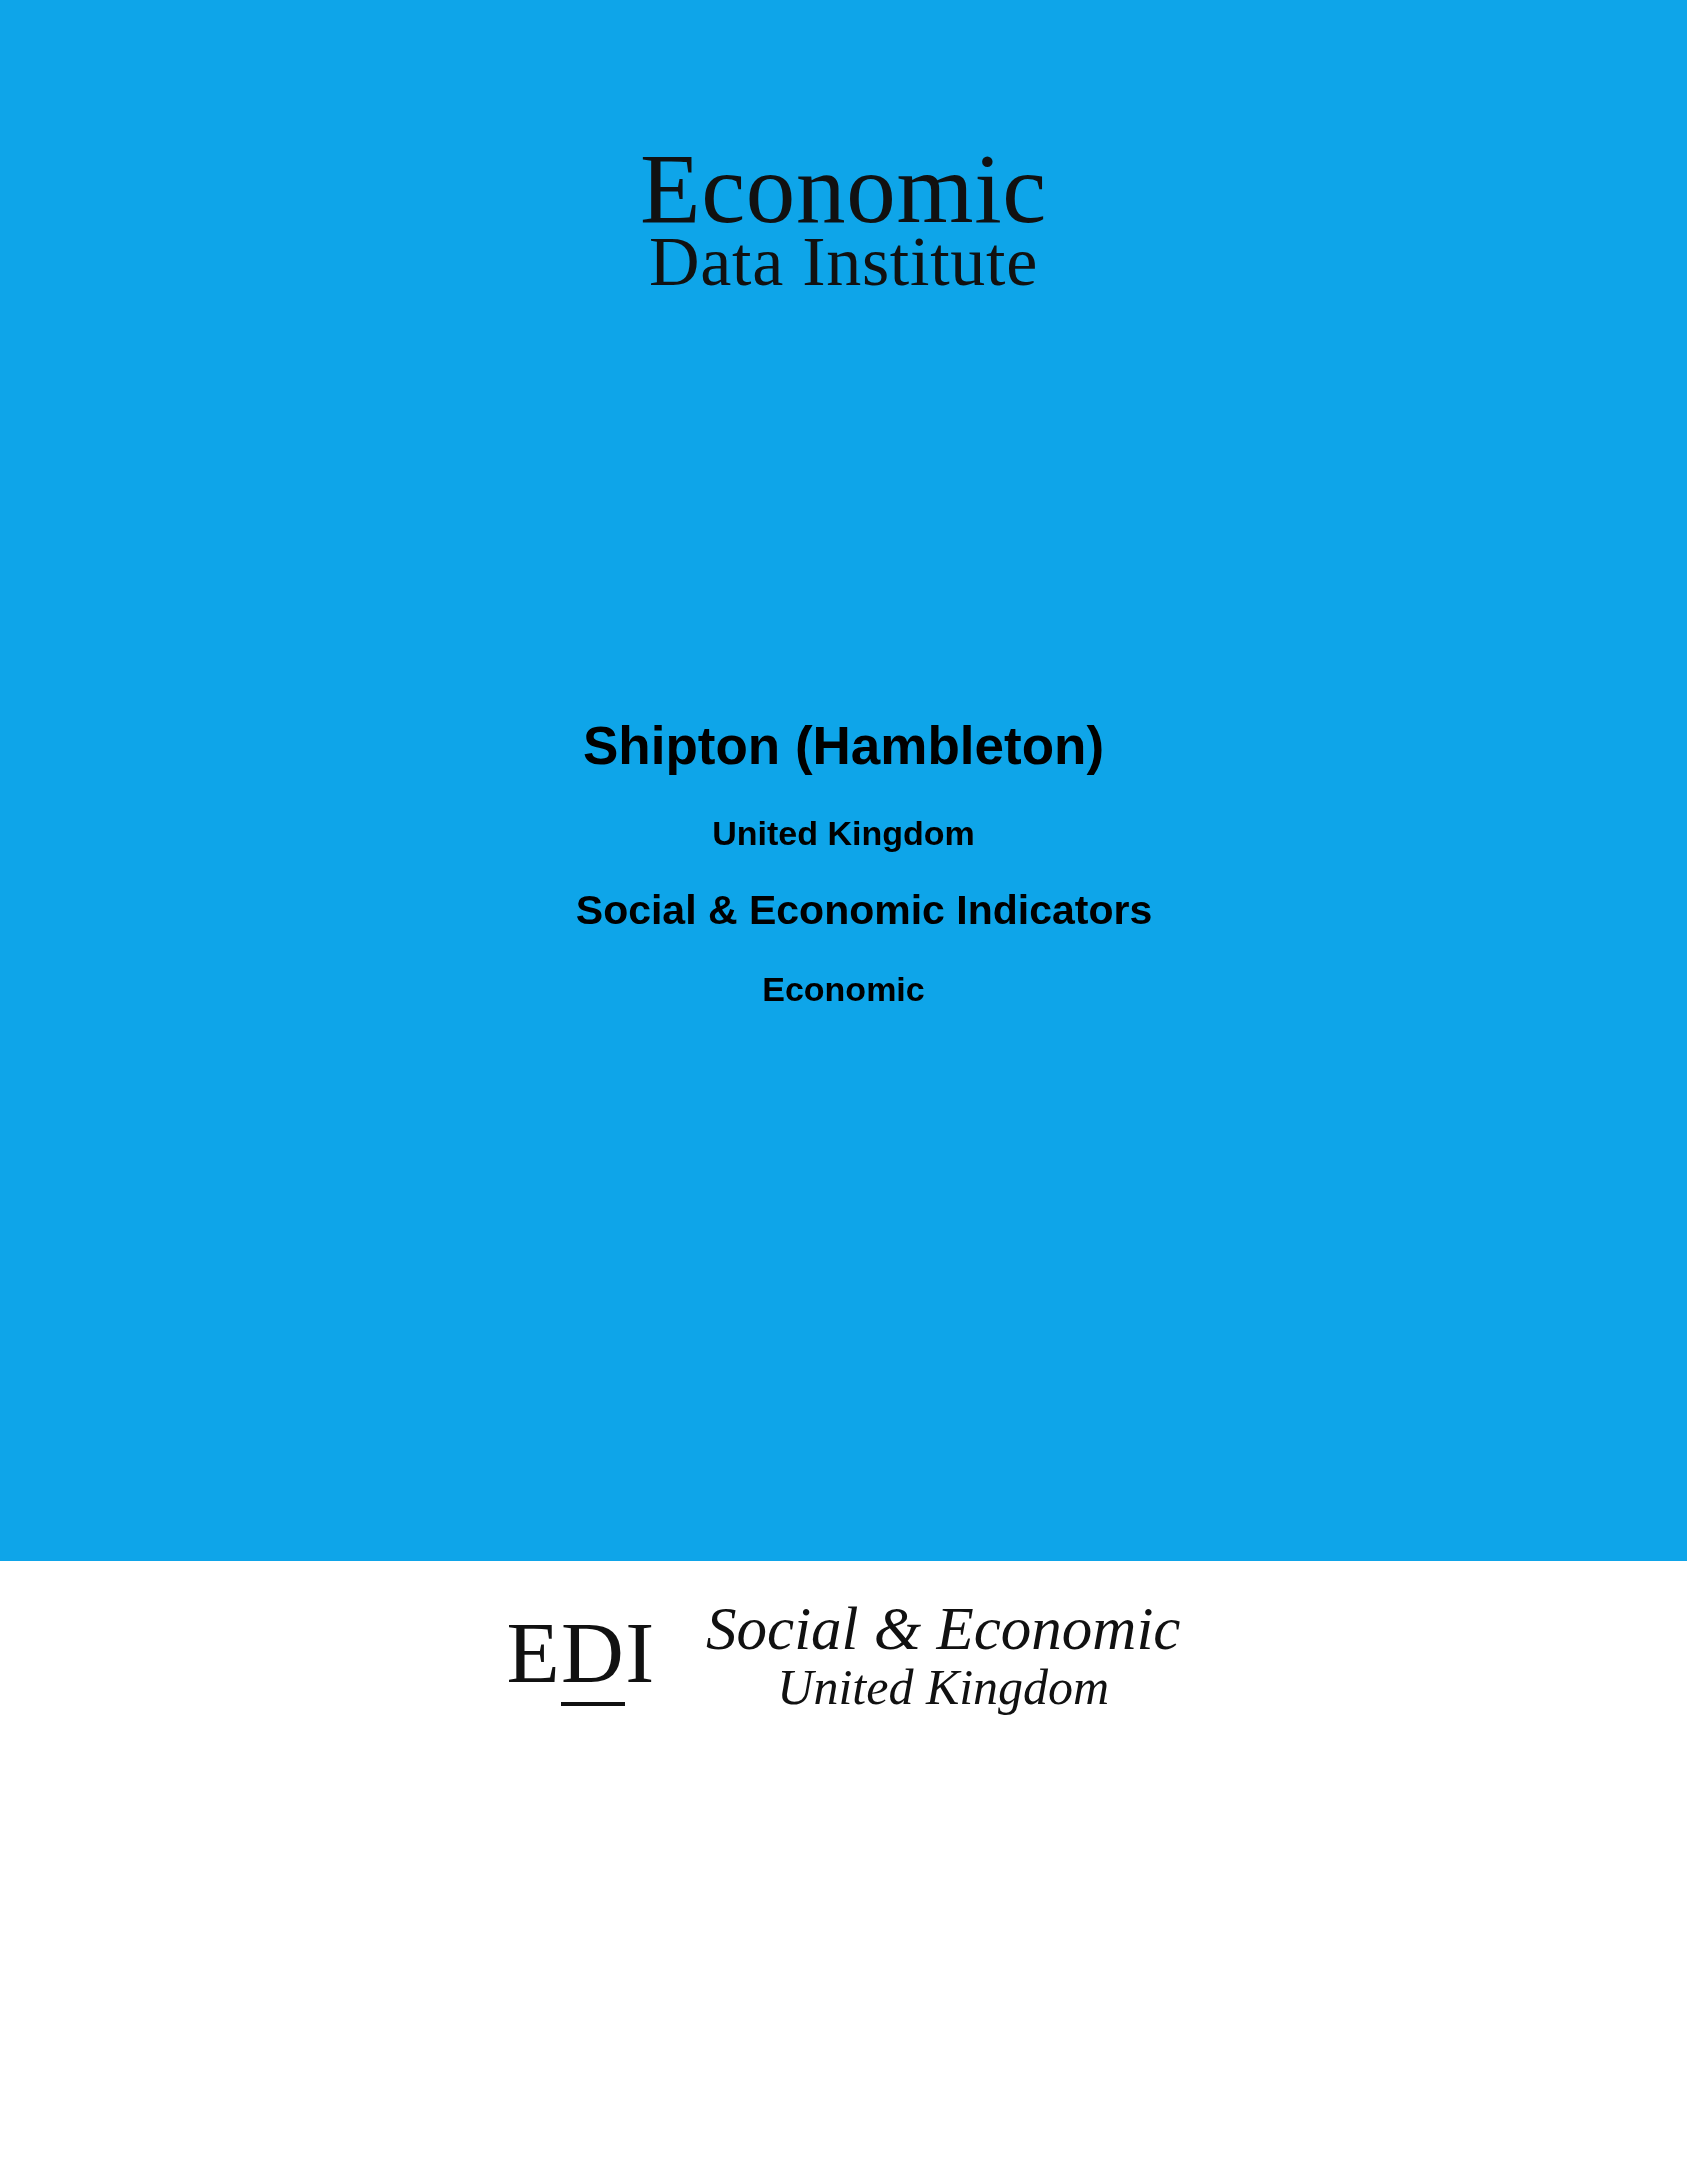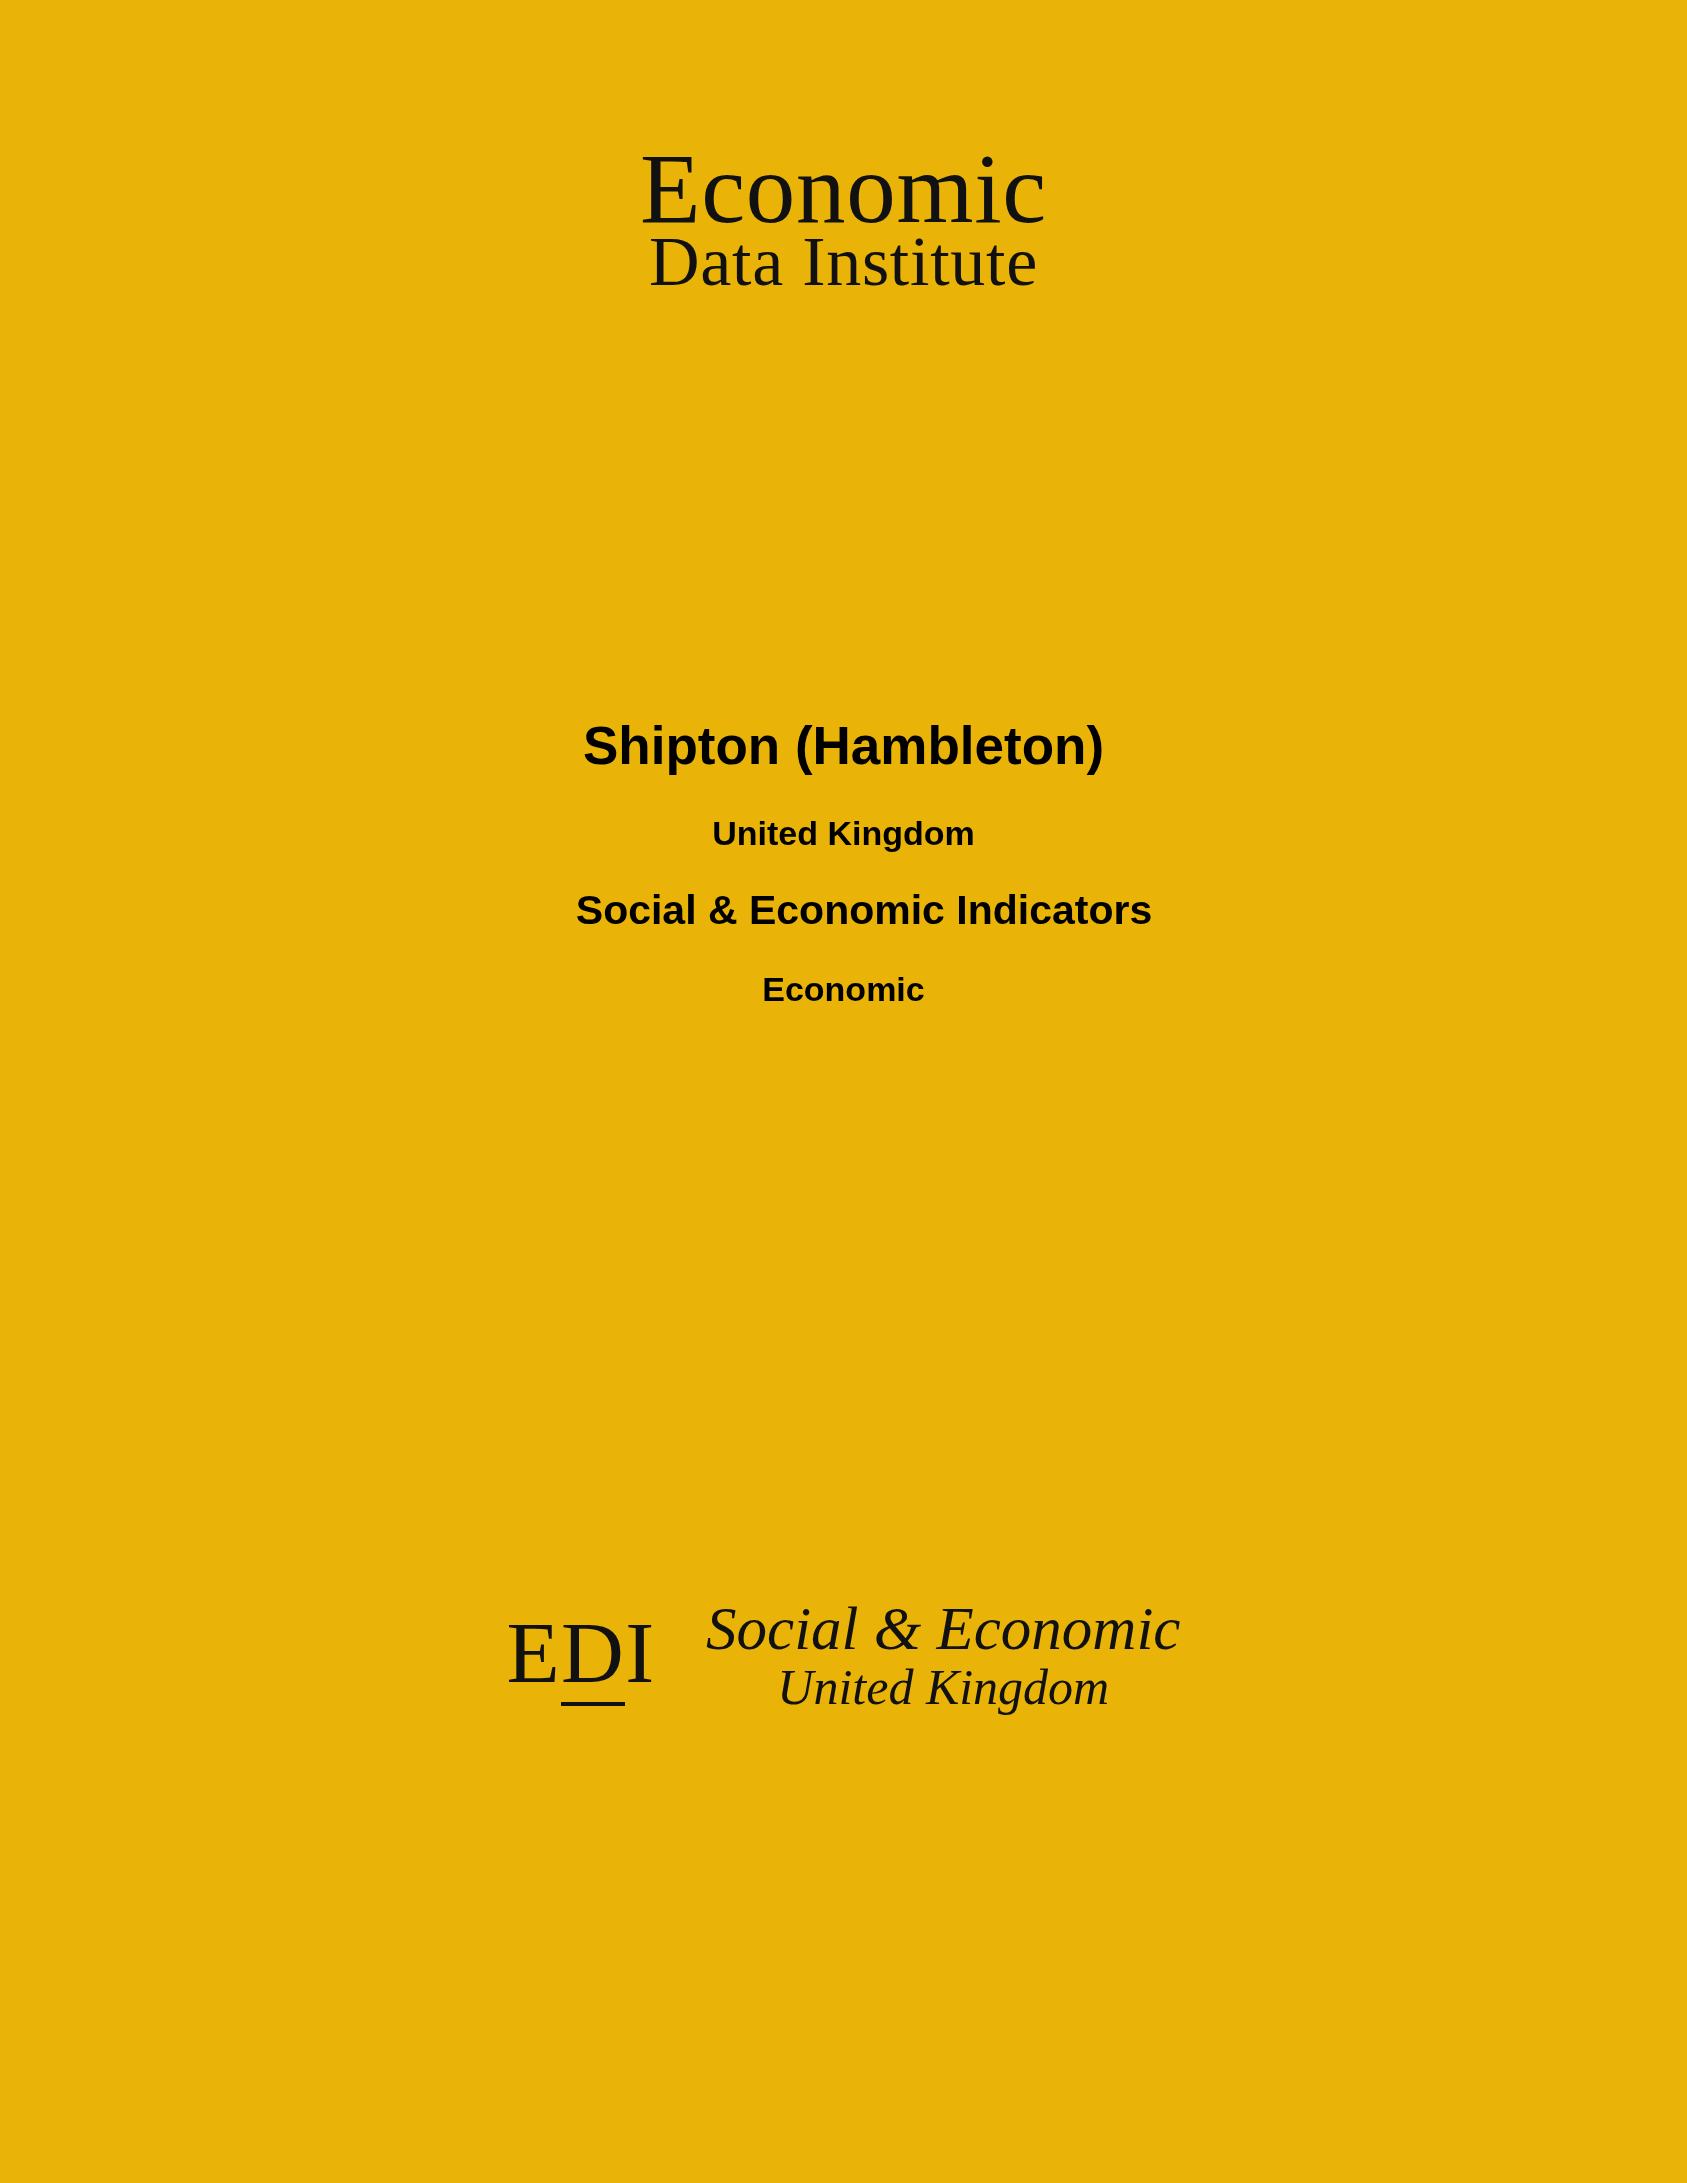--- a/index.html
+++ b/index.html
@@ -14,22 +14,22 @@
     color: #000000;
     position: relative;
     overflow: hidden;
   }
 
   .page {
     position: absolute;
     top: 0;
     left: 0;
     width: 1687px;
-    height: 2183px;
-    background: #eab308;
+    height: 1561px;
+    background: #0ea5e9;
   }
 
   
   .masthead {
     position: absolute;
     top: 139px;
     left: 0;
     width: 1687px;
     text-align: center;
     font-family: "Liberation Serif", serif;

